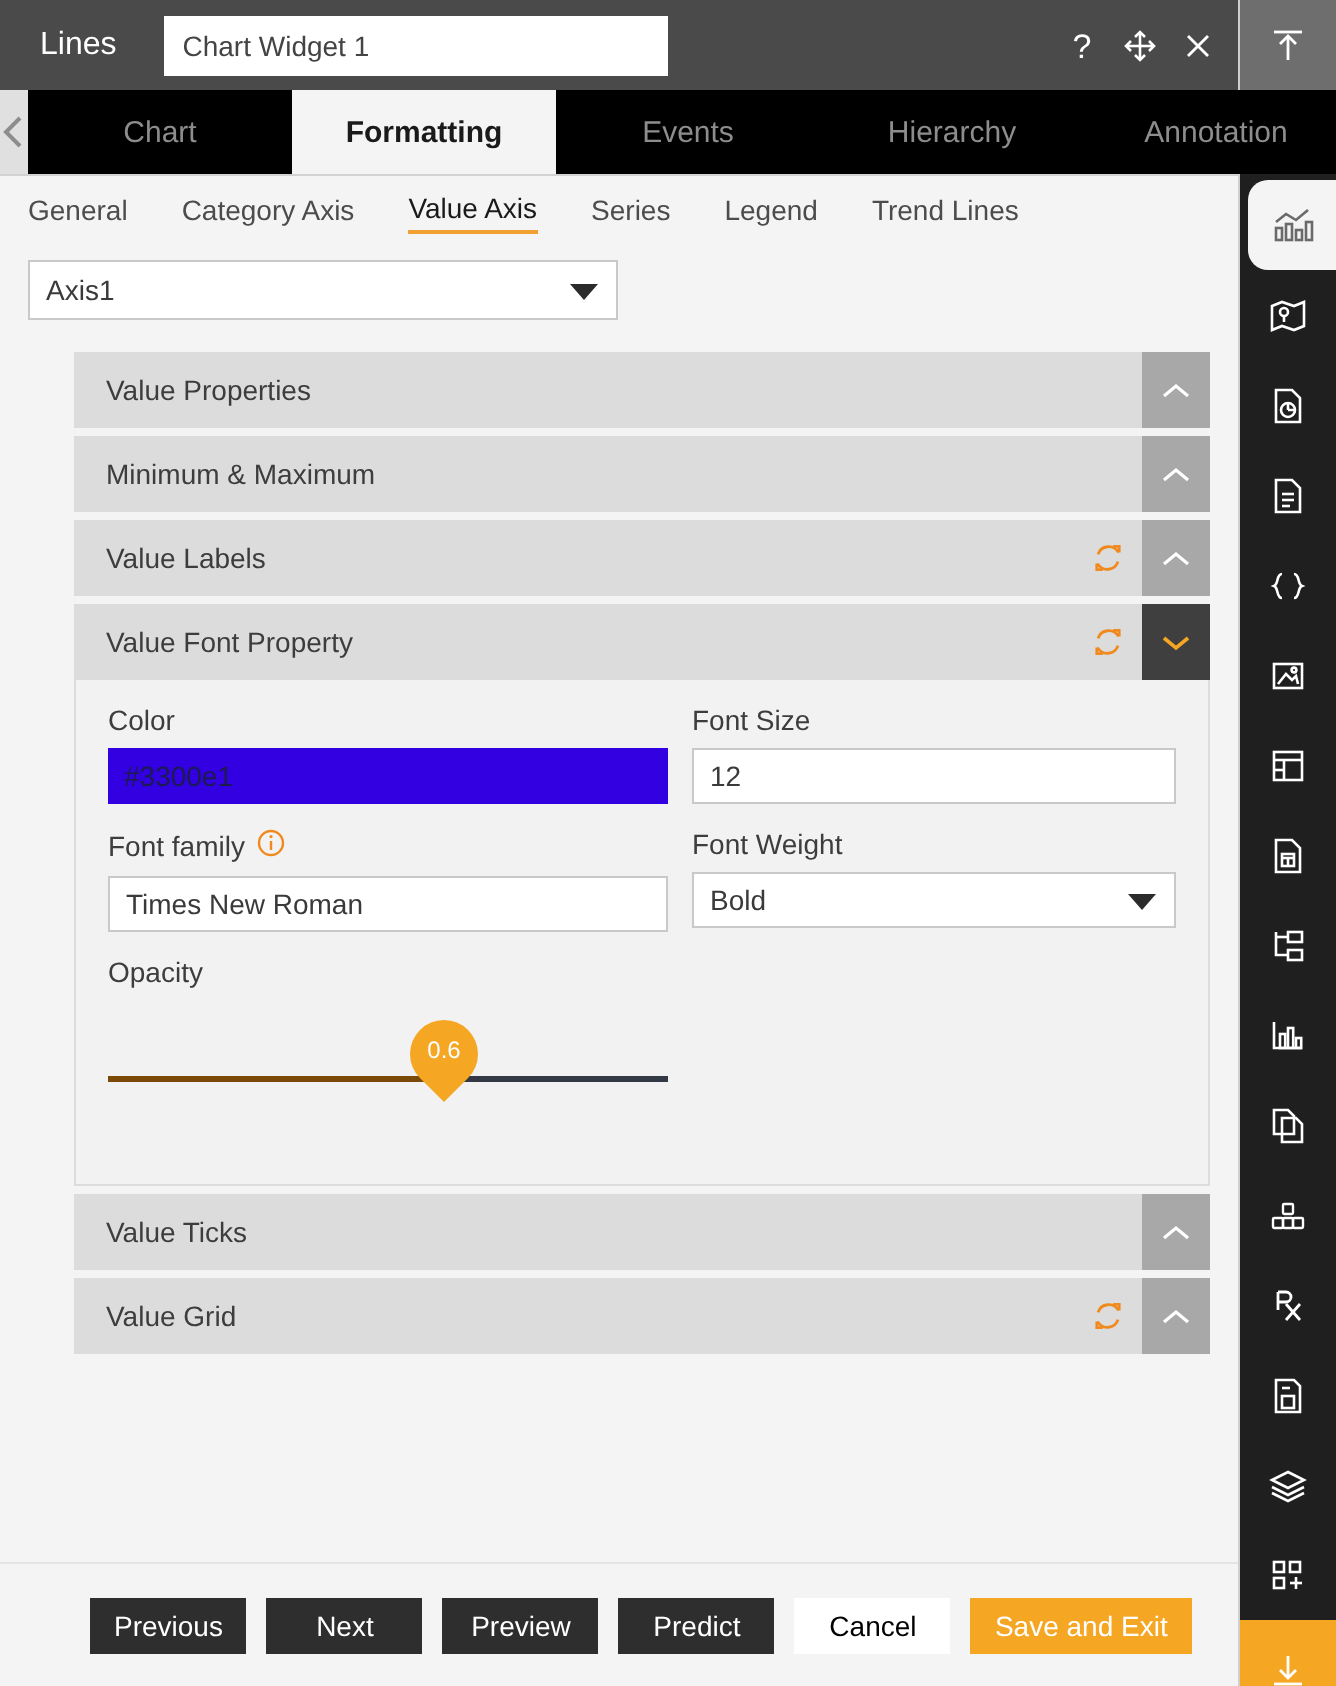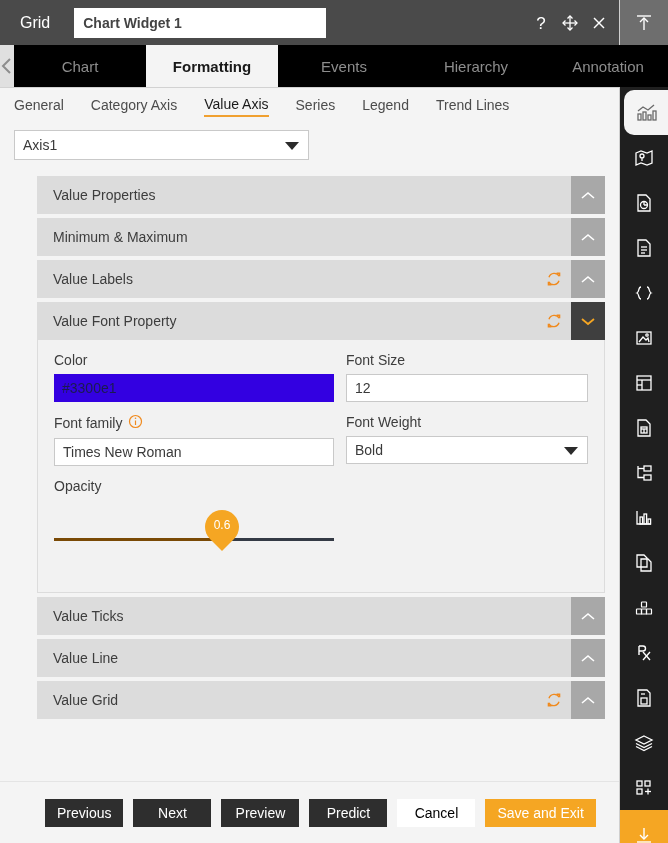--- a/index.html
+++ b/index.html
@@ -51,21 +51,20 @@
     width: 252px;
     height: 30px;
     background: #ffffff;
     border: 1px solid #ffffff;
     font-size: 14px;
     color: #444444;
     padding: 0 8px;
     box-sizing: border-box;
     line-height: 28px;
     font-family: "Liberation Sans", sans-serif;
-    font-weight: bold;
   }
   .title-icons {
     margin-left: auto;
     display: flex;
     align-items: center;
     gap: 9px;
     color: #ffffff;
   }
   .ticon {
     width: 20px;
@@ -366,21 +365,21 @@
   .rail-item svg { display: block; }
 </style>
 </head>
 <body>
 
 <div id="app">
 
   <div class="dialog">
 
     <div class="titlebar">
-      <span class="name-label">Grid</span>
+      <span class="name-label">Lines</span>
       <div class="name-input">Chart Widget 1</div>
       <div class="title-icons">
         <span class="ticon">
           <svg width="16" height="18" viewBox="0 0 16 18">
               <text x="8" y="15" font-size="17" fill="#ffffff" text-anchor="middle" font-family="Liberation Sans, sans-serif">?</text>
             </svg>
         </span>
         <span class="ticon">
           <svg width="18" height="18" viewBox="0 0 18 18" stroke="#ffffff" stroke-width="1.3" fill="none">
             <line x1="9" y1="2" x2="9" y2="16"></line>
@@ -572,32 +571,20 @@
           <div class="acc-tools">
             <div class="chev-btn">
               <svg width="14" height="9" viewBox="0 0 14 9" stroke="#ffffff" stroke-width="1.6" fill="none">
                   <polyline points="1,7 7,2 13,7"></polyline>
                 </svg>
             </div>
           </div>
         </div>
       </div>
 
-      <div class="acc">
-        <div class="acc-head">
-          <span class="acc-title">Value Line</span>
-          <div class="acc-tools">
-            <div class="chev-btn">
-              <svg width="14" height="9" viewBox="0 0 14 9" stroke="#ffffff" stroke-width="1.6" fill="none">
-                  <polyline points="1,7 7,2 13,7"></polyline>
-                </svg>
-            </div>
-          </div>
-        </div>
-      </div>
 
       <div class="acc">
         <div class="acc-head">
           <span class="acc-title">Value Grid</span>
           <div class="acc-tools">
             <div class="refresh-btn">
               <svg width="18" height="18" viewBox="0 0 18 18" fill="none" stroke="#f08a1e" stroke-width="1.4">
                 <path d="M14.2 6.2A5.6 5.6 0 0 0 4 7.2"></path>
                 <path d="M3.8 11.8A5.6 5.6 0 0 0 14 10.8"></path>
                 <polyline points="11.6,3.2 14.6,3.2 14.6,6.2"></polyline>

